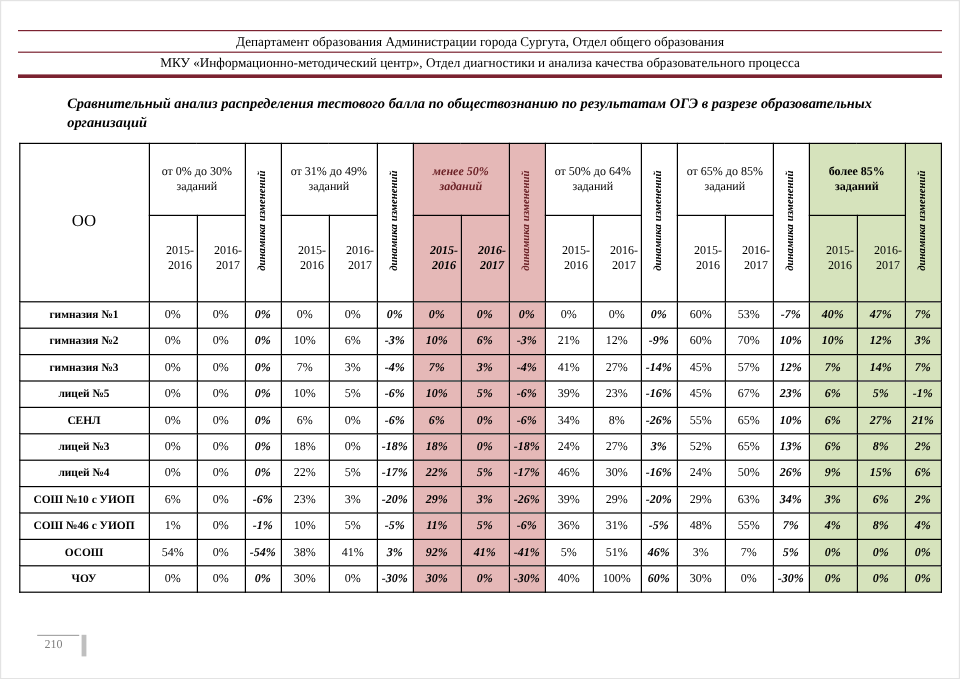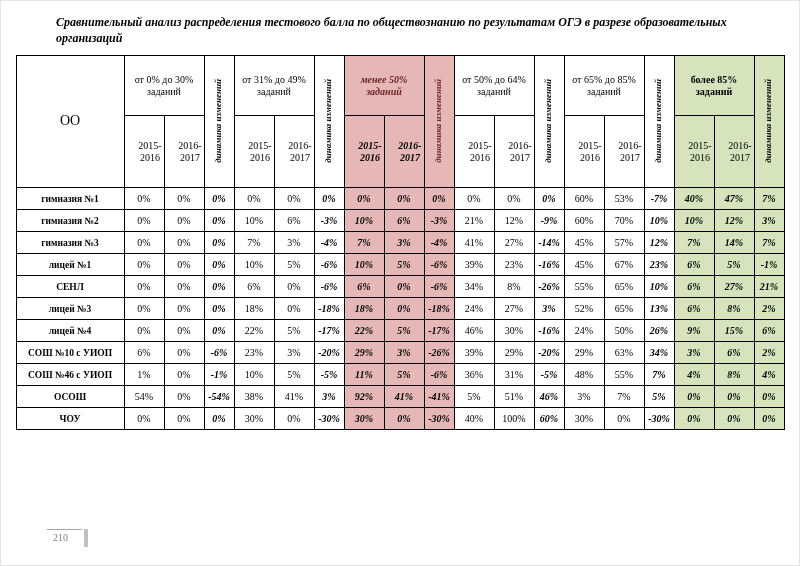--- a/index.html
+++ b/index.html
@@ -28,29 +28,33 @@
   .green { background: var(--green); }
   .group-th.pink { font-weight: bold; font-style: italic; color: var(--darkred); }
   .year-th.pink { font-weight: bold; font-style: italic; }
   .dyn-th.pink .rot { color: var(--darkred); }
   .group-th.green { font-weight: bold; }
 
   tbody td { height: 22px; font-size: 10px; padding: 0 1px; }
   td.name { font-weight: bold; font-size: 9.5px; }
   td.emph { font-weight: bold; font-style: italic; }
 
-  .footer { position: absolute; left: 46px; bottom: 18px; display: flex; align-items: flex-start; }
+  .footer { position: absolute; left: 30px; bottom: 18px; display: flex; align-items: flex-start; }
   .footer-box { border-top: 1px solid #a6a6a6; padding: 2px 14px 0 6px; color: #7f7f7f; font-size: 10px; }
   .footer-bar { width: 4px; height: 18px; background: #bfbfbf; margin-left: 2px; }
 </style>
 </head>
 <body>
 
 <div class="page">
 
+  <div class="doc-header">
+    <div class="hline1">Департамент образования Администрации города Сургута, Отдел общего образования</div>
+    <div class="hline2">МКУ «Информационно-методический центр», Отдел диагностики и анализа качества образовательного процесса</div>
+  </div>
 
   <div class="title">Сравнительный анализ распределения тестового балла по обществознанию по результатам ОГЭ в разрезе образовательных организаций</div>
 
   <table id="results-table">
       <colgroup>
         <col style="width: 108px;">
         <col style="width: 40px;">
         <col style="width: 40px;">
         <col style="width: 30px;">
         <col style="width: 40px;">
@@ -158,21 +162,21 @@
           <td class="val">27%</td>
           <td class="val emph">-14%</td>
           <td class="val">45%</td>
           <td class="val">57%</td>
           <td class="val emph">12%</td>
           <td class="val green emph">7%</td>
           <td class="val green emph">14%</td>
           <td class="val green emph emph">7%</td>
         </tr>
         <tr>
-          <td class="name">лицей №1</td>
+          <td class="name">лицей №5</td>
           <td class="val">0%</td>
           <td class="val">0%</td>
           <td class="val emph">0%</td>
           <td class="val">10%</td>
           <td class="val">5%</td>
           <td class="val emph">-6%</td>
           <td class="val pink emph">10%</td>
           <td class="val pink emph">5%</td>
           <td class="val pink emph emph">-6%</td>
           <td class="val">39%</td>

